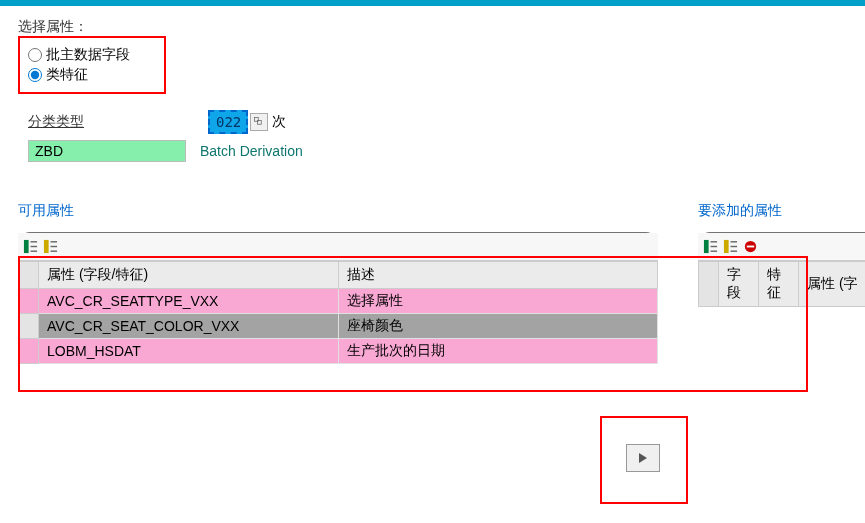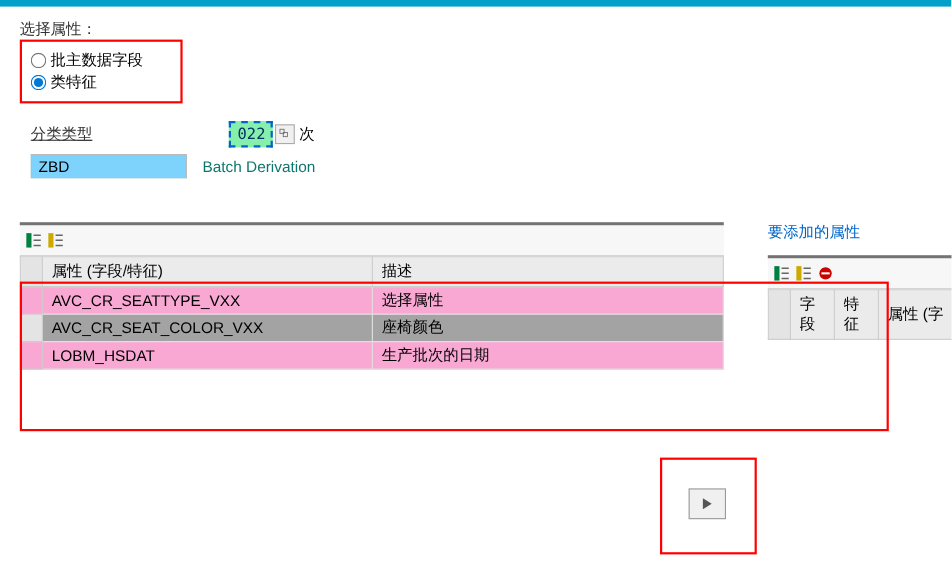--- a/index.html
+++ b/index.html
@@ -53,21 +53,21 @@
       align-items: center;
       margin: 6px 0 6px 10px;
     }
     .form-label {
       width: 180px;
       color: #333;
       text-decoration: underline;
     }
     .input-highlighted {
       border: 2px dashed #0066cc;
-      background: #86efac;
+      background: #0ea5e9;
       padding: 2px 6px;
       width: 40px;
       text-align: left;
       font-family: monospace;
       color: #003366;
     }
     .dropdown-icon {
       display: inline-flex;
       width: 18px;
       height: 18px;
@@ -75,22 +75,22 @@
       background: #f0f0f0;
       margin-left: 2px;
       align-items: center;
       justify-content: center;
       font-size: 10px;
       color: #666;
     }
     .input-plain {
       border: 1px solid #bbb;
       padding: 2px 6px;
-      width: 142px;
-      background: #7dd3fc;
+      width: 158px;
+      background: #86efac;
       font-family: inherit;
       font-size: 14px;
     }
     .desc-text {
       margin-left: 14px;
       color: #0f766e;
     }
     .panels-area {
       position: relative;
       margin-top: 40px;
@@ -106,21 +106,22 @@
       left: 0;
       width: 640px;
     }
     .right-panel {
       position: absolute;
       top: 0;
       left: 680px;
       width: 200px;
     }
     .table-wrapper {
-      border-top: 3px solid #737373;
+      border-top: 1px solid #737373;
+      border-radius: 12px;
     }
     .toolbar-row {
       display: flex;
       align-items: center;
       height: 28px;
       border-bottom: 1px solid #ccc;
       background: #f7f7f7;
       padding-left: 4px;
     }
     .toolbar-icon {
@@ -230,20 +231,21 @@
   </div>
 
   <div class="form-row">
     <input class="input-plain" value="ZBD" style="">
     <span class="desc-text">Batch Derivation</span>
   </div>
 
   <div class="panels-area">
 
     <div class="left-panel">
+      <div class="panel-title">可用属性</div>
 
       <div class="table-wrapper">
         <div class="toolbar-row">
           <span class="toolbar-icon">
             <svg class="toolbar-svg-icon" viewBox="0 0 16 16">
                 <rect x="1" y="1" width="5" height="14" fill="#008040"></rect>
                 <line x1="8" y1="3" x2="15" y2="3" stroke="#666" stroke-width="1.5"></line>
                 <line x1="8" y1="8" x2="15" y2="8" stroke="#666" stroke-width="1.5"></line>
                 <line x1="8" y1="13" x2="15" y2="13" stroke="#666" stroke-width="1.5"></line>
               </svg>

